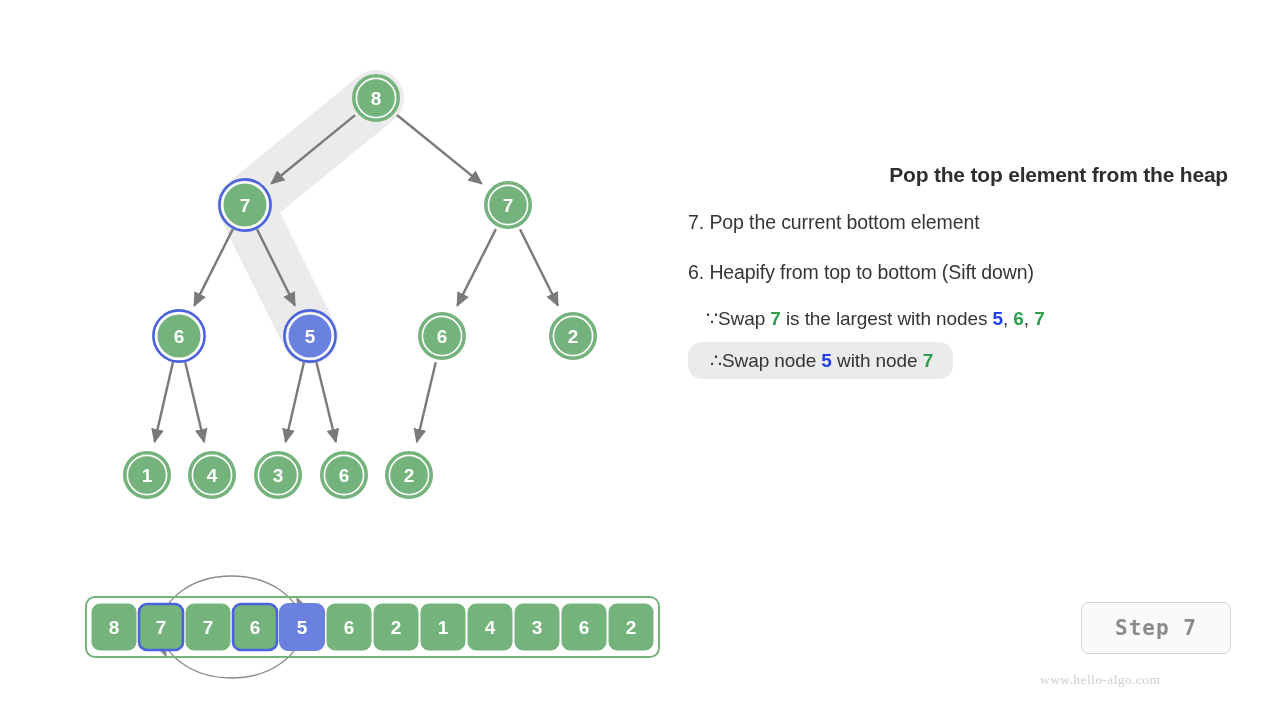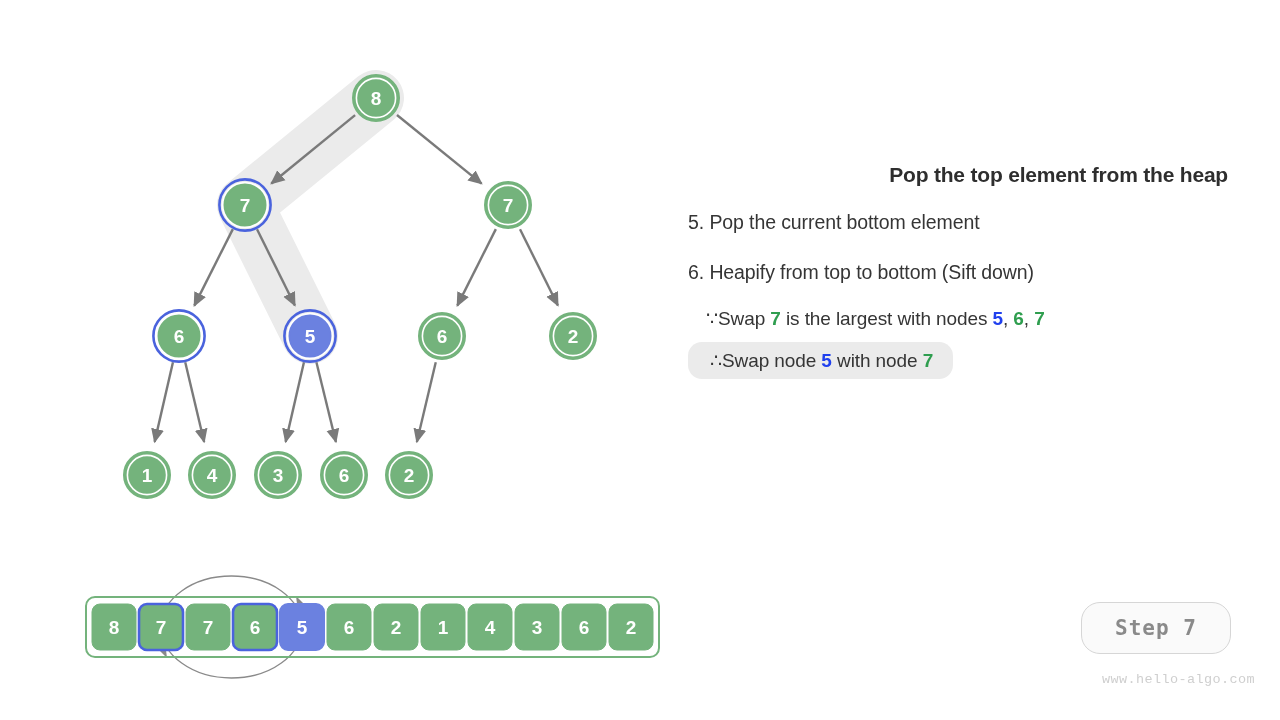--- a/index.html
+++ b/index.html
@@ -51,30 +51,30 @@
   .cell-label{
     font-family:"Liberation Sans", sans-serif;
     font-size:19px;font-weight:700;fill:#ffffff;
     dominant-baseline:central;text-anchor:middle;
   }
 
   
   #step-badge{
     position:absolute;left:1081px;top:602px;
     width:148px;height:50px;
-    border:1px solid #d6d6d6;border-radius:19px;
+    border:1px solid #d6d6d6;border-radius:7px;
     background:#fafafa;
     display:flex;align-items:center;justify-content:center;
     font-family:"DejaVu Sans Mono", monospace;
     font-size:21px;font-weight:700;color:#8a8a8a;
     letter-spacing:1px;
   }
   #watermark{
-    position:absolute;left:1102px;top:672px;
-    font-family:Liberation Mono, monospace;
+    position:absolute;left:1040px;top:672px;
+    font-family:Liberation Serif, serif;
     font-size:13.5px;color:#cfcfcf;letter-spacing:0.4px;
   }
 </style>
 </head>
 <body>
 
 <div id="stage">
 
   <svg id="tree-svg" viewBox="0 0 700 540">
     <defs>
@@ -161,21 +161,21 @@
           <circle cx="409" cy="475" r="23" fill="#74b37c" stroke="#74b37c" stroke-width="2"></circle>
           <circle cx="409" cy="475" r="19.6" fill="#74b37c" stroke="#ffffff" stroke-width="1.6"></circle>
           <text x="409" y="475.5" class="node-label">2</text>
         </g>
       </g>
   </svg>
 
   <div id="panel">
     <div id="panel-title">Pop the top element from the heap</div>
 
-    <div class="step-line">5. Pop the current bottom element</div>
+    <div class="step-line">7. Pop the current bottom element</div>
     <div class="step-line">6. Heapify from top to bottom (Sift down)</div>
 
     <div class="reason-wrap">
       <div class="reason-line"><span>∵</span><span>Swap </span><span class="n-green">7</span><span> is the largest with nodes </span><span class="n-blue">5</span><span>, </span><span class="n-green">6</span><span>, </span><span class="n-green">7</span></div>
 
       <div class="reason-line boxed"><span>∴</span><span>Swap node </span><span class="n-blue">5</span><span> with node </span><span class="n-green">7</span></div>
     </div>
   </div>
 
   <svg id="array-svg" viewBox="0 0 610 110">

